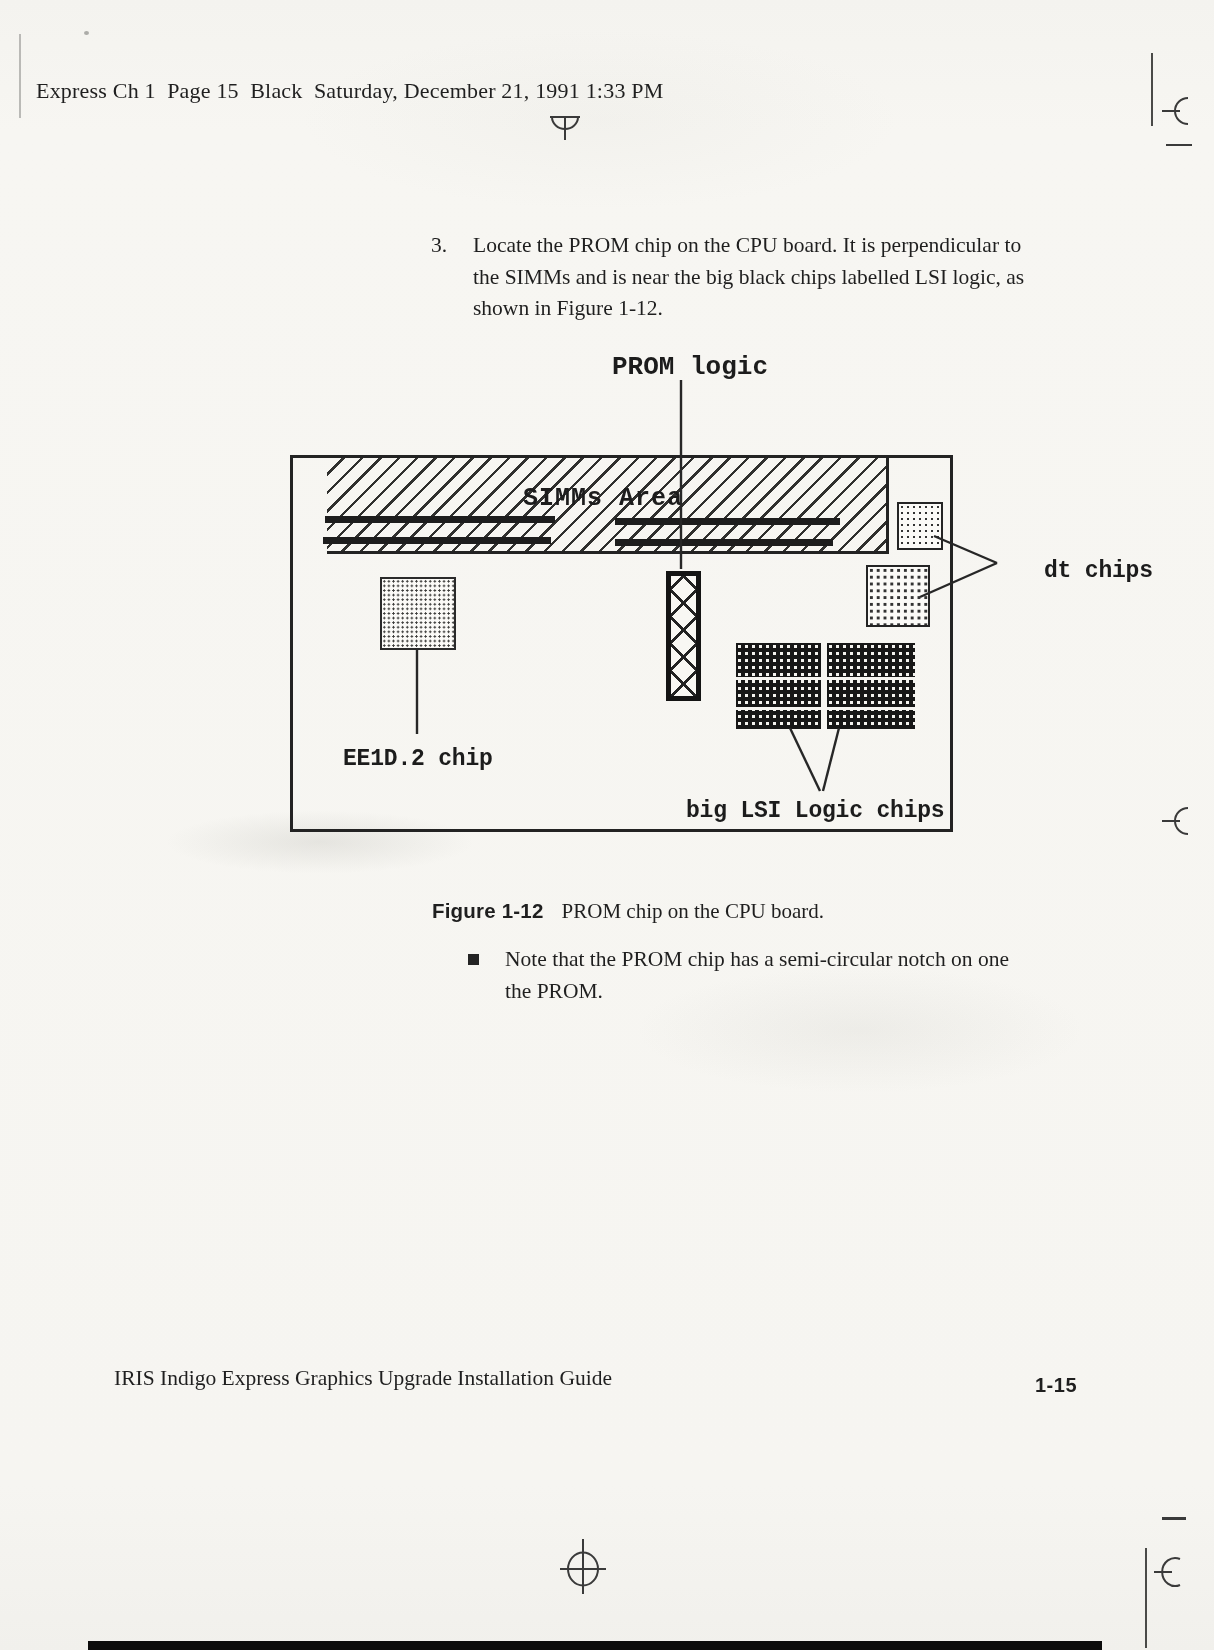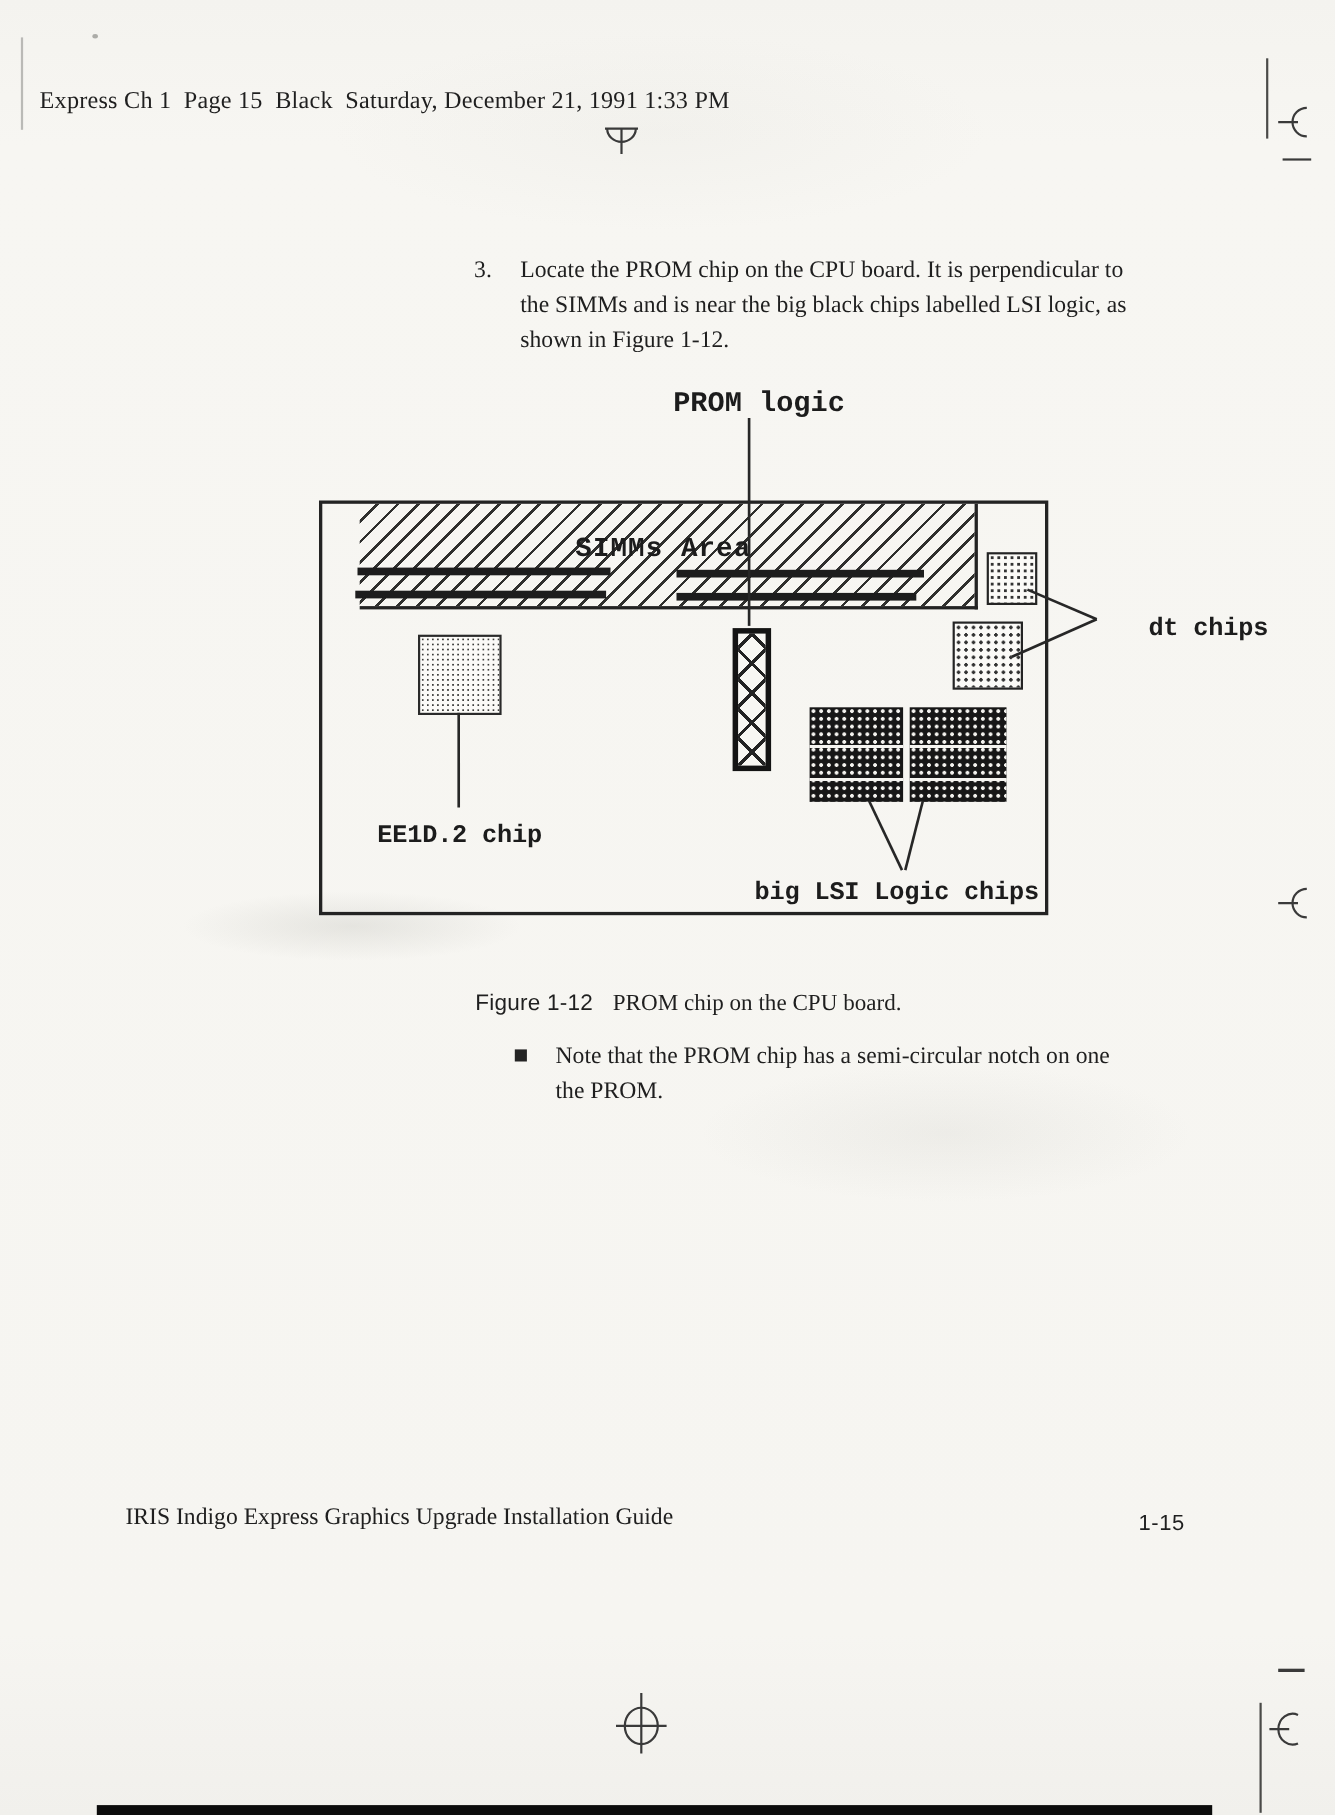--- a/index.html
+++ b/index.html
@@ -12,21 +12,21 @@
       radial-gradient(220px 45px at 320px 842px, rgba(160,160,152,.20), transparent 70%),
       radial-gradient(320px 90px at 860px 1030px, rgba(170,170,162,.12), transparent 70%),
       radial-gradient(400px 120px at 600px 120px, rgba(200,200,192,.10), transparent 75%),
       linear-gradient(180deg,#f4f3ef 0%,#f7f6f2 8%,#f6f5f1 90%,#f1f0ec 100%);
     color:#1f1f1f;
     font-family:"Liberation Serif","DejaVu Serif",serif;
   }
   .abs{position:absolute;}
   .serif{font-family:"Liberation Serif","DejaVu Serif",serif;}
   .mono{font-family:"Liberation Mono","DejaVu Sans Mono",monospace;font-weight:700;color:#1c1c1c;}
-  .sansb{font-family:"Liberation Sans","DejaVu Sans",sans-serif;font-weight:400;}
+  .sansb{font-family:"Liberation Sans","DejaVu Sans",sans-serif;font-weight:700;}
 
   
   .header-line{left:36px;top:78px;font-size:22px;letter-spacing:.2px;white-space:pre;}
   .footer-left{left:114px;top:1366px;font-size:21.5px;}
   .footer-right{left:1035px;top:1374px;font-size:20px;letter-spacing:.5px;}
 
   
   .step{left:431px;top:230px;display:flex;font-size:21.5px;line-height:31.5px;}
   .step .num{width:42px;flex:0 0 42px;}
   .note{left:468px;top:944px;display:flex;font-size:21.5px;line-height:31.5px;}

